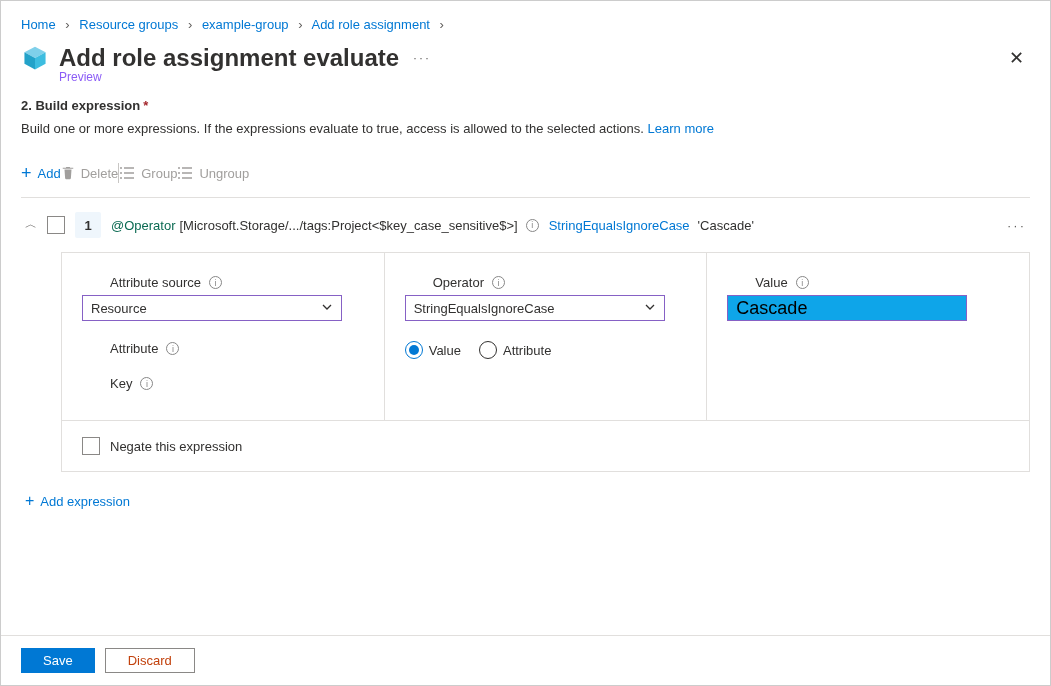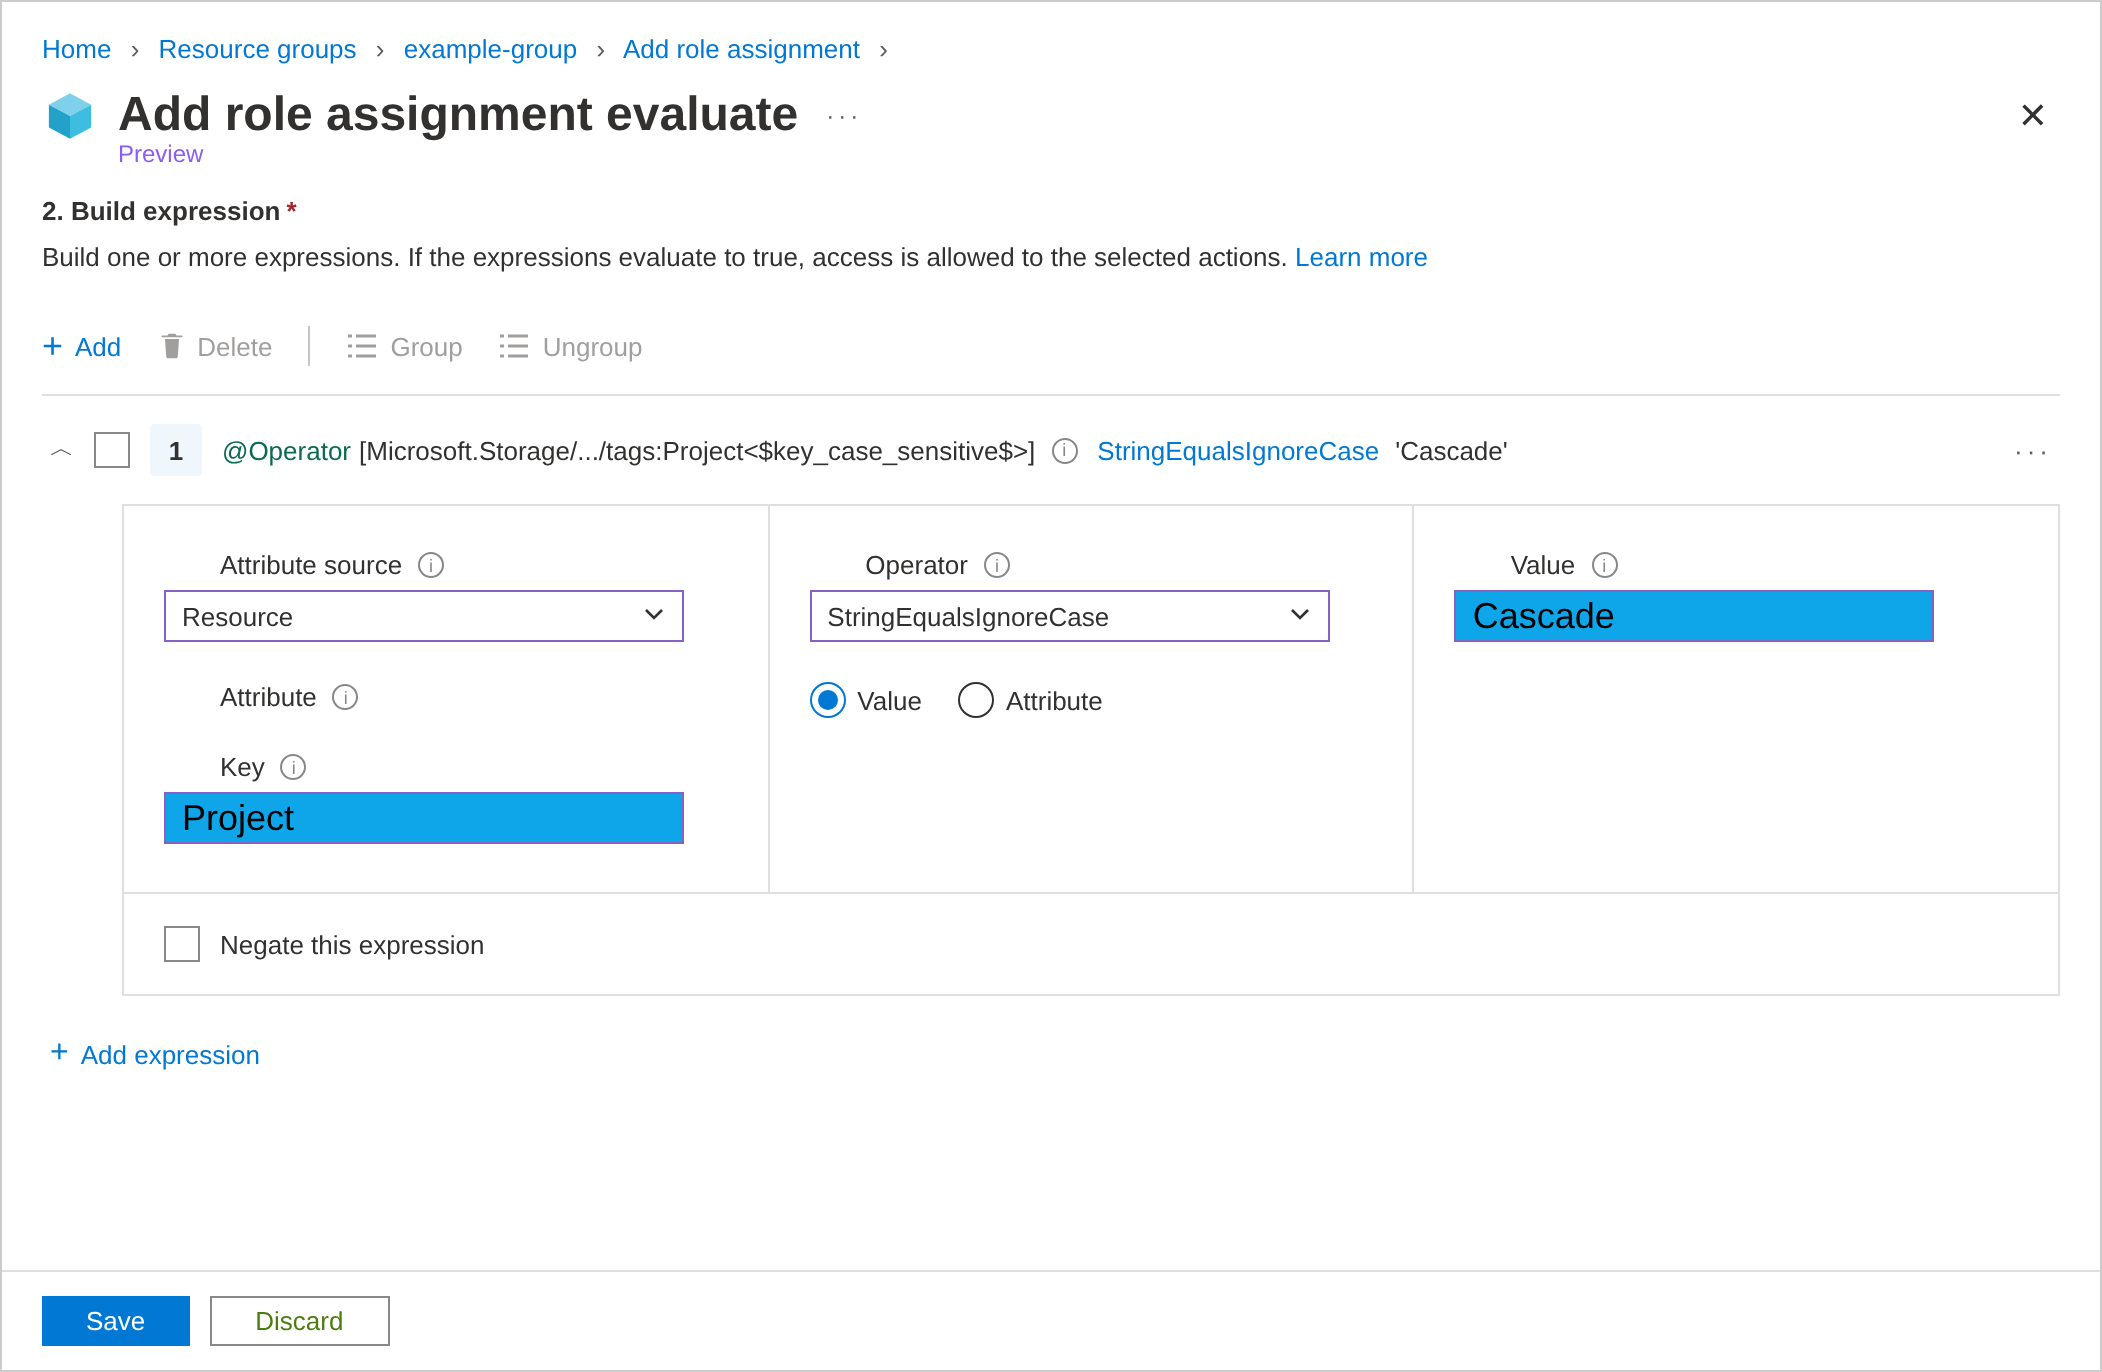--- a/index.html
+++ b/index.html
@@ -34,21 +34,21 @@
   .title-text { font-size: 24px; font-weight: 600; }
   .title-more { margin-left: 14px; color:#605e5c; letter-spacing:2px; font-size:12px; cursor:pointer;}
   .close-btn { margin-left:auto; font-size:18px; color:#323130; cursor:pointer; padding:0 6px;}
   .preview { padding: 0 20px 14px 58px; font-size:12px; color:#8b5cf6; margin-top:-2px;}
   .content { padding: 0 20px; }
   .section-head { font-weight:600; font-size:13px; }
   .req { color:#a4262c; font-weight:600; margin-left:3px;}
   .section-sub { font-size:13px; color:#323130; margin:8px 0 16px 0;}
   .learn { color:#0078d4; cursor:pointer;}
   .toolbar {
-    display:flex; align-items:center; gap:18px; margin-bottom:14px;margin-top:27px;
+    display:flex; align-items:center; margin-bottom:14px;margin-top:27px;
   }
   .toolbar .btn {
     display:flex; align-items:center; gap:6px; cursor:pointer;
     color:#323130;
   }
   .toolbar .btn.add { color:#0078d4; }
   .toolbar .disabled { color:#a19f9d; cursor:default; }
   .toolbar .divider { width:1px; height:20px; background:#c8c6c4;}
   .icon { display:inline-flex; align-items:center; justify-content:center; }
   .plus-icon::before { content:"+"; font-size:18px; line-height:1; color:#0078d4; font-weight:400;}
@@ -123,21 +123,21 @@
   .footer {
     position:absolute; bottom:0; left:0; right:0;
     border-top:1px solid #e1dfdd; padding:12px 20px;
     display:flex; gap:10px; background:#fff;
   }
   .btn-primary {
     background:#0078d4; color:#fff; border:none; padding:5px 22px;
     font-size:13px; cursor:pointer; font-family:inherit;
   }
   .btn-secondary {
-    background:#fff; color:#4d7c0f; border:1px solid #8a8886;
+    background:#fff; color:#c2410c; border:1px solid #8a8886;
     padding:4px 22px; font-size:13px; cursor:pointer; font-family:inherit;
   }
 </style>
 </head>
 <body>
 
 <div class="breadcrumb">
   <span class="crumb">Home</span>
   <span class="sep">›</span>
   <span class="crumb">Resource groups</span>
@@ -239,21 +239,20 @@
             <div class="field-label">
               <span>Attribute</span>
               <span class="info-dot">i</span>
             </div>
           </div>
           <div class="field-group" style="margin-bottom:0">
             <div class="field-label">
               <span>Key</span>
               <span class="info-dot">i</span>
             </div>
-            <input class="textbox" value="Project" style="">
           </div>
         </div>
 
         <div class="col">
           <div class="field-group">
             <div class="field-label">
               <span>Operator</span>
               <span class="info-dot">i</span>
             </div>
             <div class="select">

